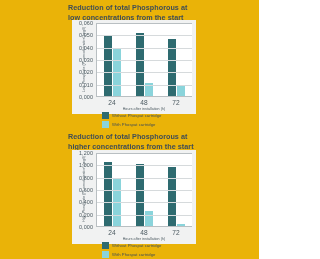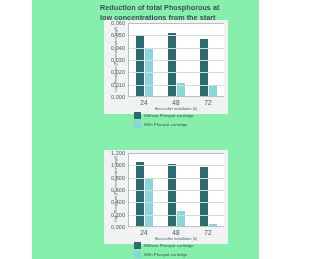--- a/index.html
+++ b/index.html
@@ -2,21 +2,21 @@
 <html><head>
 <meta charset="utf-8">
 <style>
   html,body{margin:0;padding:0;background:#ffffff;}
   body{
     width:259px;height:259px;overflow:hidden;
     font-family:"Liberation Sans","DejaVu Sans",sans-serif;
     color:#3b4a52;
     -webkit-font-smoothing:antialiased;
   }
-  .page{position:relative;width:259px;height:259px;background:#86efac;margin-left:32px;}
+  .page{position:relative;width:259px;height:259px;background:#eab308;}
 
   
   .chart-block{position:absolute;left:0;width:259px;height:129px;}
   .chart-block.one{top:0;}
   .chart-block.two{top:130px;}
 
   .title{
     position:absolute;left:68px;top:3px;width:132px;
     font-size:7.2px;line-height:9.5px;font-weight:bold;
     color:#3f4d56;letter-spacing:.05px;
@@ -155,20 +155,21 @@
           <span class="legend-label">Without Phospat cartridge</span>
         </div>
         <div class="legend-row">
           <span class="swatch" style="background: rgb(138, 212, 219);"></span>
           <span class="legend-label">With Phospat cartridge</span>
         </div>
       </div>
   </div>
 
   <div class="chart-block two">
+    <div class="title">Reduction of total Phosphorous at higher concentrations from the start</div>
     <div class="panel"></div>
     <div class="plotwrap">
       <div class="yticks" id="yt1">
           <div class="ytick" style="top: 3px;">1,200</div>
           <div class="ytick" style="top: 15.3333px;">1,000</div>
           <div class="ytick" style="top: 27.6667px;">0,800</div>
           <div class="ytick" style="top: 40px;">0,600</div>
           <div class="ytick" style="top: 52.3333px;">0,400</div>
           <div class="ytick" style="top: 64.6667px;">0,200</div>
           <div class="ytick" style="top: 77px;">0,000</div>

